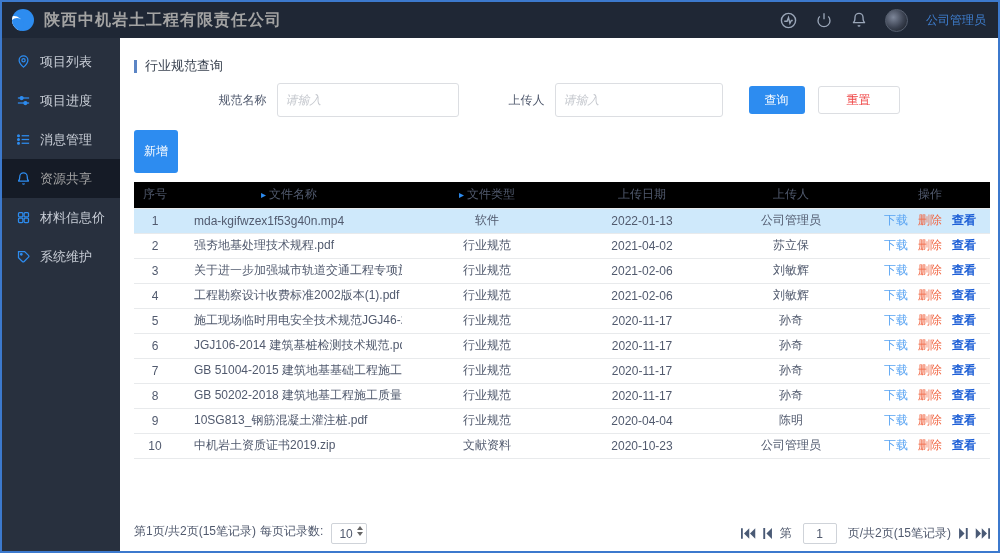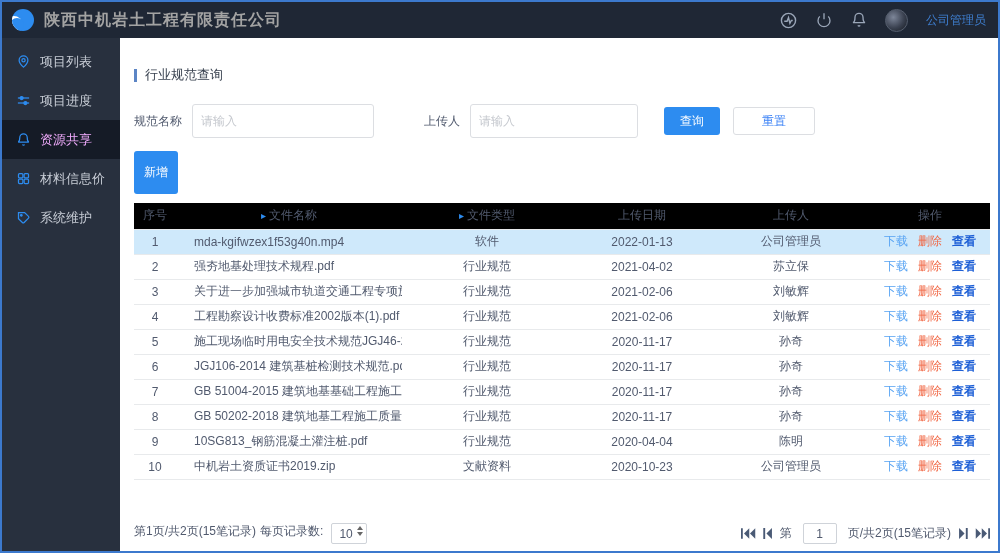--- a/index.html
+++ b/index.html
@@ -17,36 +17,36 @@
   .hicon { width:17px; height:17px; display:inline-flex; align-items:center; justify-content:center; cursor:pointer; }
   .hicon svg { stroke:#9aa6b8; }
   .avatar { width:23px; height:23px; border-radius:50%; background:radial-gradient(circle at 35% 35%, #7d8699 0%, #3a4150 55%, #14181f 100%); border:1px solid #555e6e; cursor:pointer; }
   .username { color:#3f7fd0; font-size:12px; cursor:pointer; }
 
   
   .body-row { flex:1; display:flex; min-height:0; }
   .sidebar { width:118px; background:#28303e; flex:0 0 118px; padding-top:4px; }
   .side-item { height:39px; display:flex; align-items:center; padding-left:14px; cursor:pointer; color:#c8cdd6; font-size:13px; }
   .side-item .sicon { width:15px; height:15px; margin-right:9px; display:inline-flex; }
-  .side-item.active { background:#151b26; color:#f0abfc; }
+  .side-item.active { background:#151b26; color:#a3a3a3; }
   .main { flex:1; background:#fff; display:flex; flex-direction:column; padding:0 14px; min-width:0; }
 
   
-  .section-title { display:flex; align-items:center; font-size:13px; color:#38414f; margin-top:28px; }
+  .section-title { display:flex; align-items:center; font-size:13px; color:#38414f; margin-top:19px; }
   .section-title .bar { width:3px; height:13px; background:#5c85c5; margin-right:8px; }
 
   
-  .search-row { display:flex; align-items:center; margin-top:20px; }
+  .search-row { display:flex; align-items:center; margin-top:8px;justify-content:center; }
   .f-label { font-size:12px; color:#515a6e; margin-right:10px; white-space:nowrap; }
-  .f-input { width:182px; height:27px; border:1px solid #dcdee2; border-radius:3px; padding:16px 8px; font-size:12px; color:#515a6e; outline:none; }
+  .f-input { width:182px; height:27px; border:1px solid #dcdee2; border-radius:3px; padding:16px 8px; font-size:12px; color:#515a6e; outline:none;font-style:italic; }
   .f-input::placeholder { color:#c5c8ce; }
   .gap1 { width:50px; }
   .btn { height:28px; border-radius:3px; font-size:12px; cursor:pointer; border:1px solid transparent; }
   .btn-primary { background:#2d8cf0; color:#fff; padding:0 15px; }
-  .btn-plain { background:#fff; color:#3b82f6; border-color:#dcdee2; padding:0 28px; margin-left:13px; }
+  .btn-plain { background:#fff; color:#ef4444; border-color:#dcdee2; padding:0 28px; margin-left:13px; }
   .btn-query { margin-left:26px; }
 
   
   .btn-add { margin-top:13px; width:44px; padding:0; height:43px; align-self:flex-start; }
   table { border-collapse:collapse; margin-top:9px; width:856px; table-layout:fixed; }
   th { background:#000000; color:#515a6e; font-weight:normal; font-size:12px; height:26px; border-bottom:1px solid #e8eaec; text-align:center; overflow:hidden; white-space:nowrap; }
   td { height:25px; font-size:12px; color:#515a6e; border-bottom:1px solid #e8eaec; text-align:center; overflow:hidden; white-space:nowrap; padding:0 4px; }
   td.cell-name { text-align:left; padding-left:18px; }
   tr.selected td { background:#cfe9fb; }
   .marker { color:#2d8cf0; font-size:10px; margin-right:3px; }
@@ -116,20 +116,33 @@
           <span class="sicon">
             <svg width="15" height="15" viewBox="0 0 24 24" fill="none" stroke="#2d8cf0" stroke-width="2">
               <line x1="3" y1="8" x2="21" y2="8"></line>
               <circle cx="9" cy="8" r="2.4" fill="#2d8cf0"></circle>
               <line x1="3" y1="16" x2="21" y2="16"></line>
               <circle cx="15" cy="16" r="2.4" fill="#2d8cf0"></circle>
             </svg>
           </span>
           <span>项目进度</span>
         </div>
+        <div class="side-item">
+          <span class="sicon">
+            <svg width="15" height="15" viewBox="0 0 24 24" fill="none" stroke="#2d8cf0" stroke-width="2">
+              <circle cx="4" cy="6" r="1.4" fill="#2d8cf0"></circle>
+              <line x1="9" y1="6" x2="21" y2="6"></line>
+              <circle cx="4" cy="12" r="1.4" fill="#2d8cf0"></circle>
+              <line x1="9" y1="12" x2="21" y2="12"></line>
+              <circle cx="4" cy="18" r="1.4" fill="#2d8cf0"></circle>
+              <line x1="9" y1="18" x2="21" y2="18"></line>
+            </svg>
+          </span>
+          <span>消息管理</span>
+        </div>
         <div class="side-item active">
           <span class="sicon">
             <svg width="15" height="15" viewBox="0 0 24 24" fill="none" stroke="#2d8cf0" stroke-width="2">
               <path d="M18 9a6 6 0 0 0-12 0c0 6-2.5 7-2.5 7h17S18 15 18 9"></path>
               <path d="M13.7 20a2 2 0 0 1-3.4 0"></path>
             </svg>
           </span>
           <span>资源共享</span>
         </div>
         <div class="side-item">

